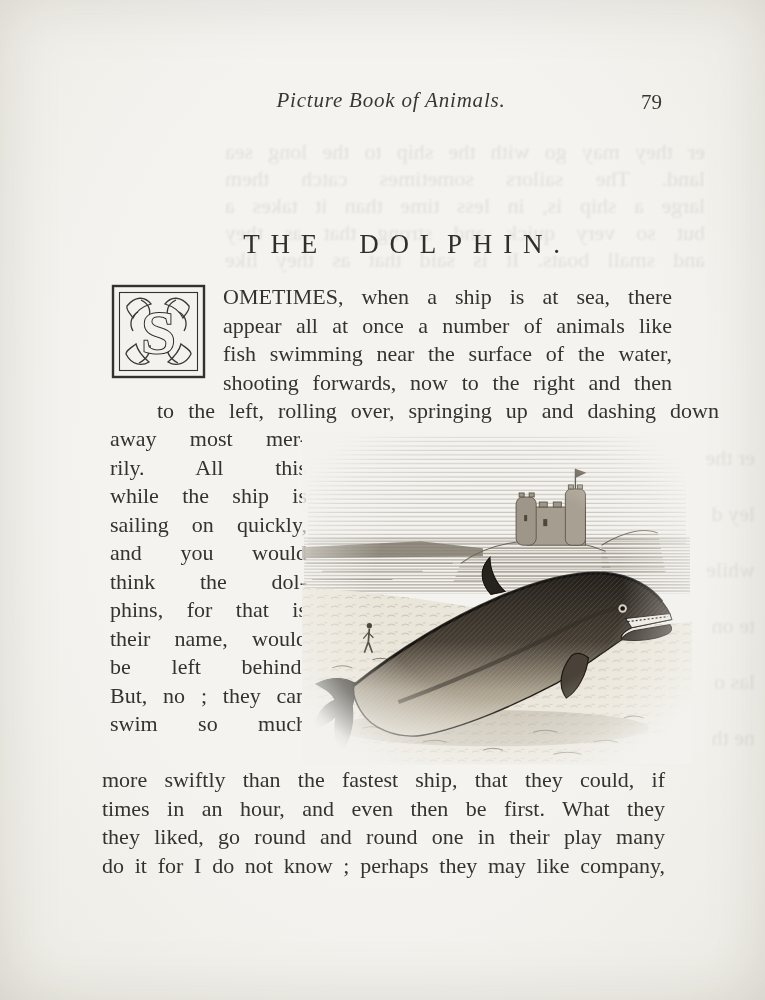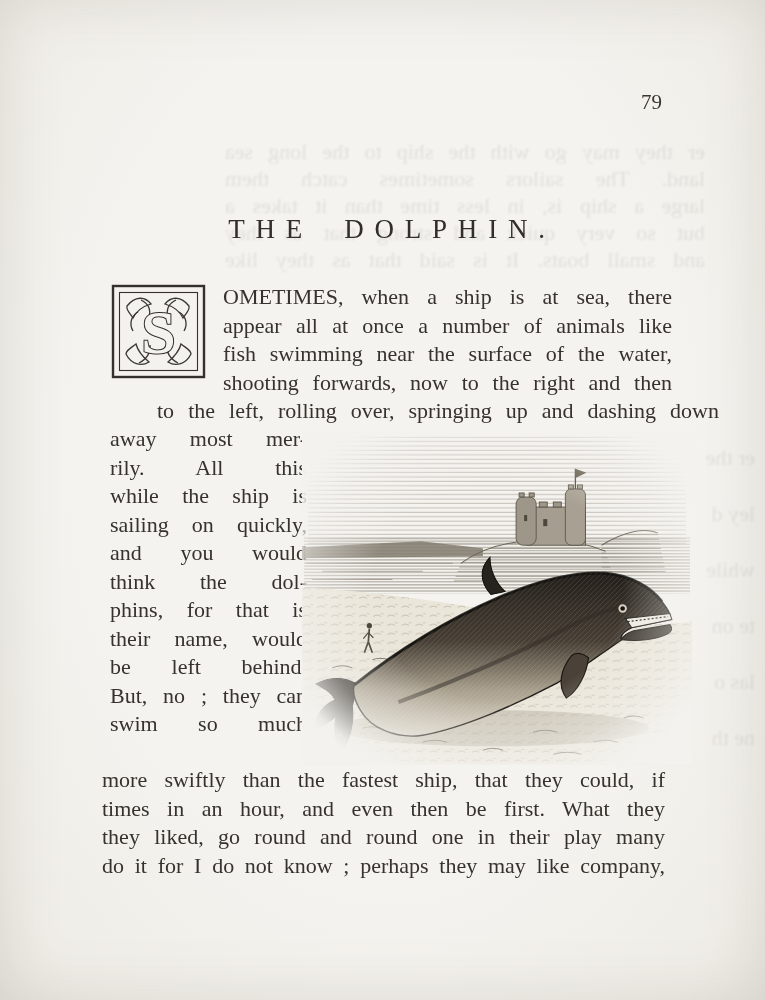--- a/index.html
+++ b/index.html
@@ -39,21 +39,21 @@
   .ghost-margin{
     position:absolute;left:660px;top:430px;width:95px;
     transform:scaleX(-1);
     filter:blur(1.3px);
     opacity:.09;color:#57534b;font-size:19px;
   }
   .ghost-margin .line{height:56px;line-height:56px;text-align:left;text-align-last:left;}
 
   
   .article-title{
-    position:absolute;left:110px;top:213px;width:562px;margin:1px;
+    position:absolute;left:110px;top:213px;width:562px;margin:16px;
     text-align:center;font-weight:400;font-size:27px;
     letter-spacing:.40em;word-spacing:.5em;color:#322f2b;
   }
 
   
   .dropcap{position:absolute;left:111px;top:284px;width:95px;height:95px;}
 
   
   .line{
     height:28.5px;line-height:28.5px;font-size:22px;
@@ -82,20 +82,21 @@
     </div>
   <div class="ghost-margin" id="ghost-margin">
       <div class="line">er the</div>
       <div class="line">ley d</div>
       <div class="line">while</div>
       <div class="line">te on</div>
       <div class="line">las o</div>
       <div class="line">ne th</div>
     </div>
 
+  <div class="running-head">Picture Book of Animals.</div>
   <div class="folio">79</div>
 
   <h1 class="article-title">THE DOLPHIN.</h1>
 
   <div class="dropcap">
     <svg width="95" height="95" viewBox="0 0 95 95">
       <rect x="2" y="2" width="91" height="91" fill="#f3f2ee" stroke="#34312c" stroke-width="2.4"></rect>
       <rect x="8.5" y="8.5" width="78" height="78" fill="none" stroke="#34312c" stroke-width="1.1"></rect>
 
       <g fill="none" stroke="#3a3731" stroke-width="1.3">

